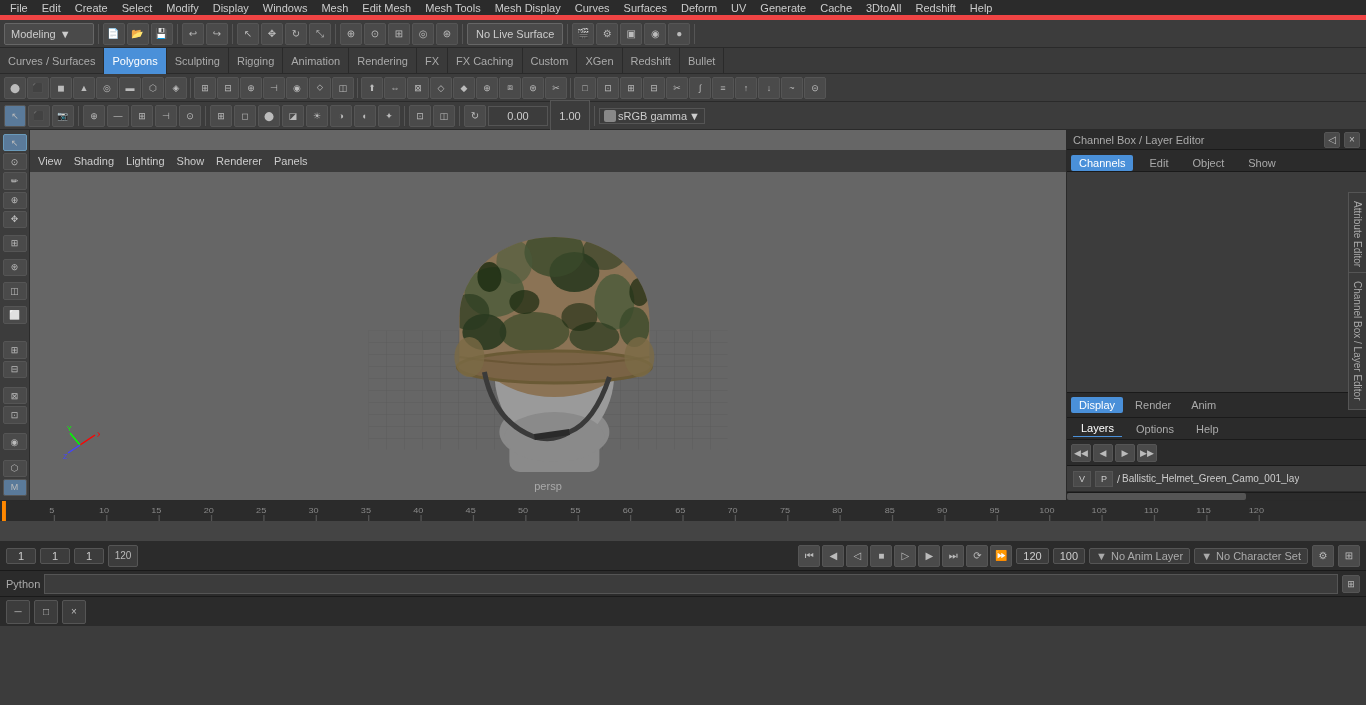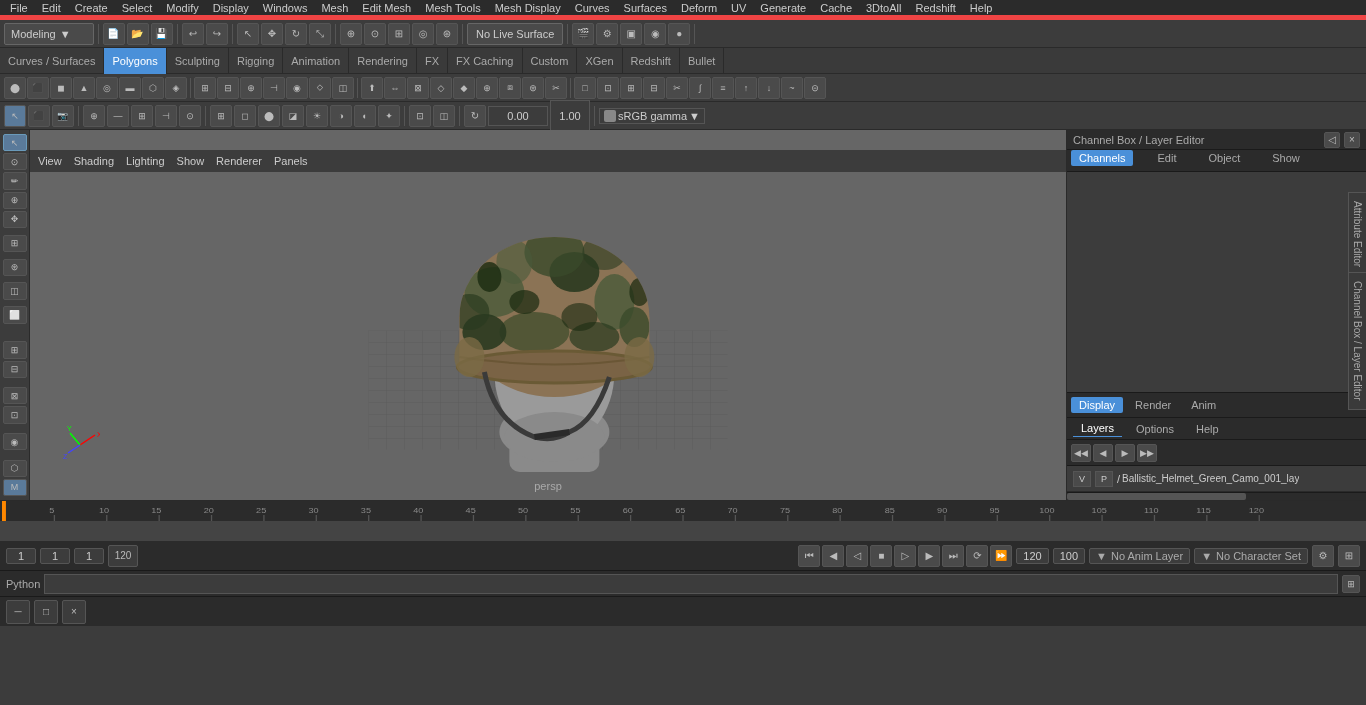--- a/index.html
+++ b/index.html
@@ -260,23 +260,23 @@
       flex: 1;
       background: #3c3c3c;
       position: relative;
     }
 
     
     #channel-tabs {
       height: 22px;
       background: #2b2b2b;
       display: flex;
-      align-items: flex-start;
+      align-items: flex-end;
       padding: 0 4px;
-      gap: 16px;
+      gap: 8px;
       border-bottom: 1px solid #1a1a1a;
     }
     .channel-tab {
       padding: 2px 8px;
       cursor: pointer;
       color: #aaa;
       font-size: 11px;
       border-radius: 2px;
     }
     .channel-tab.active {

